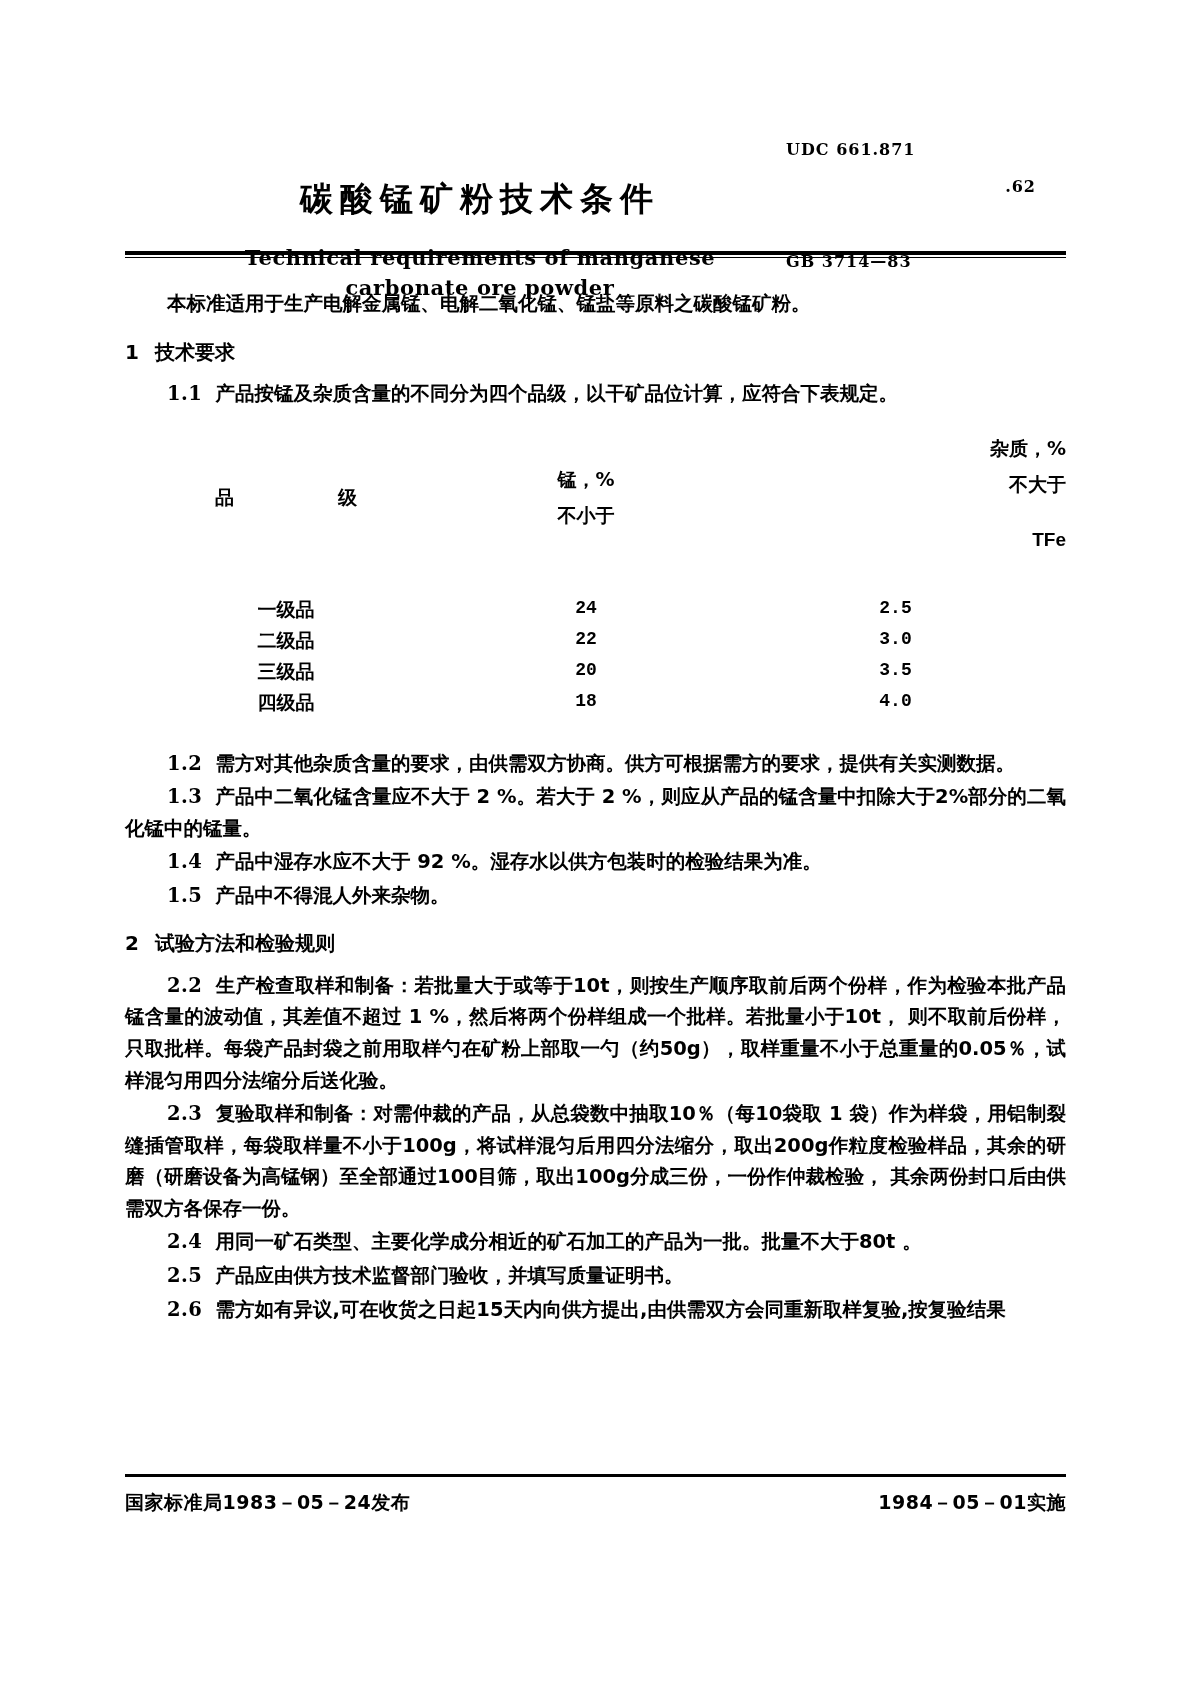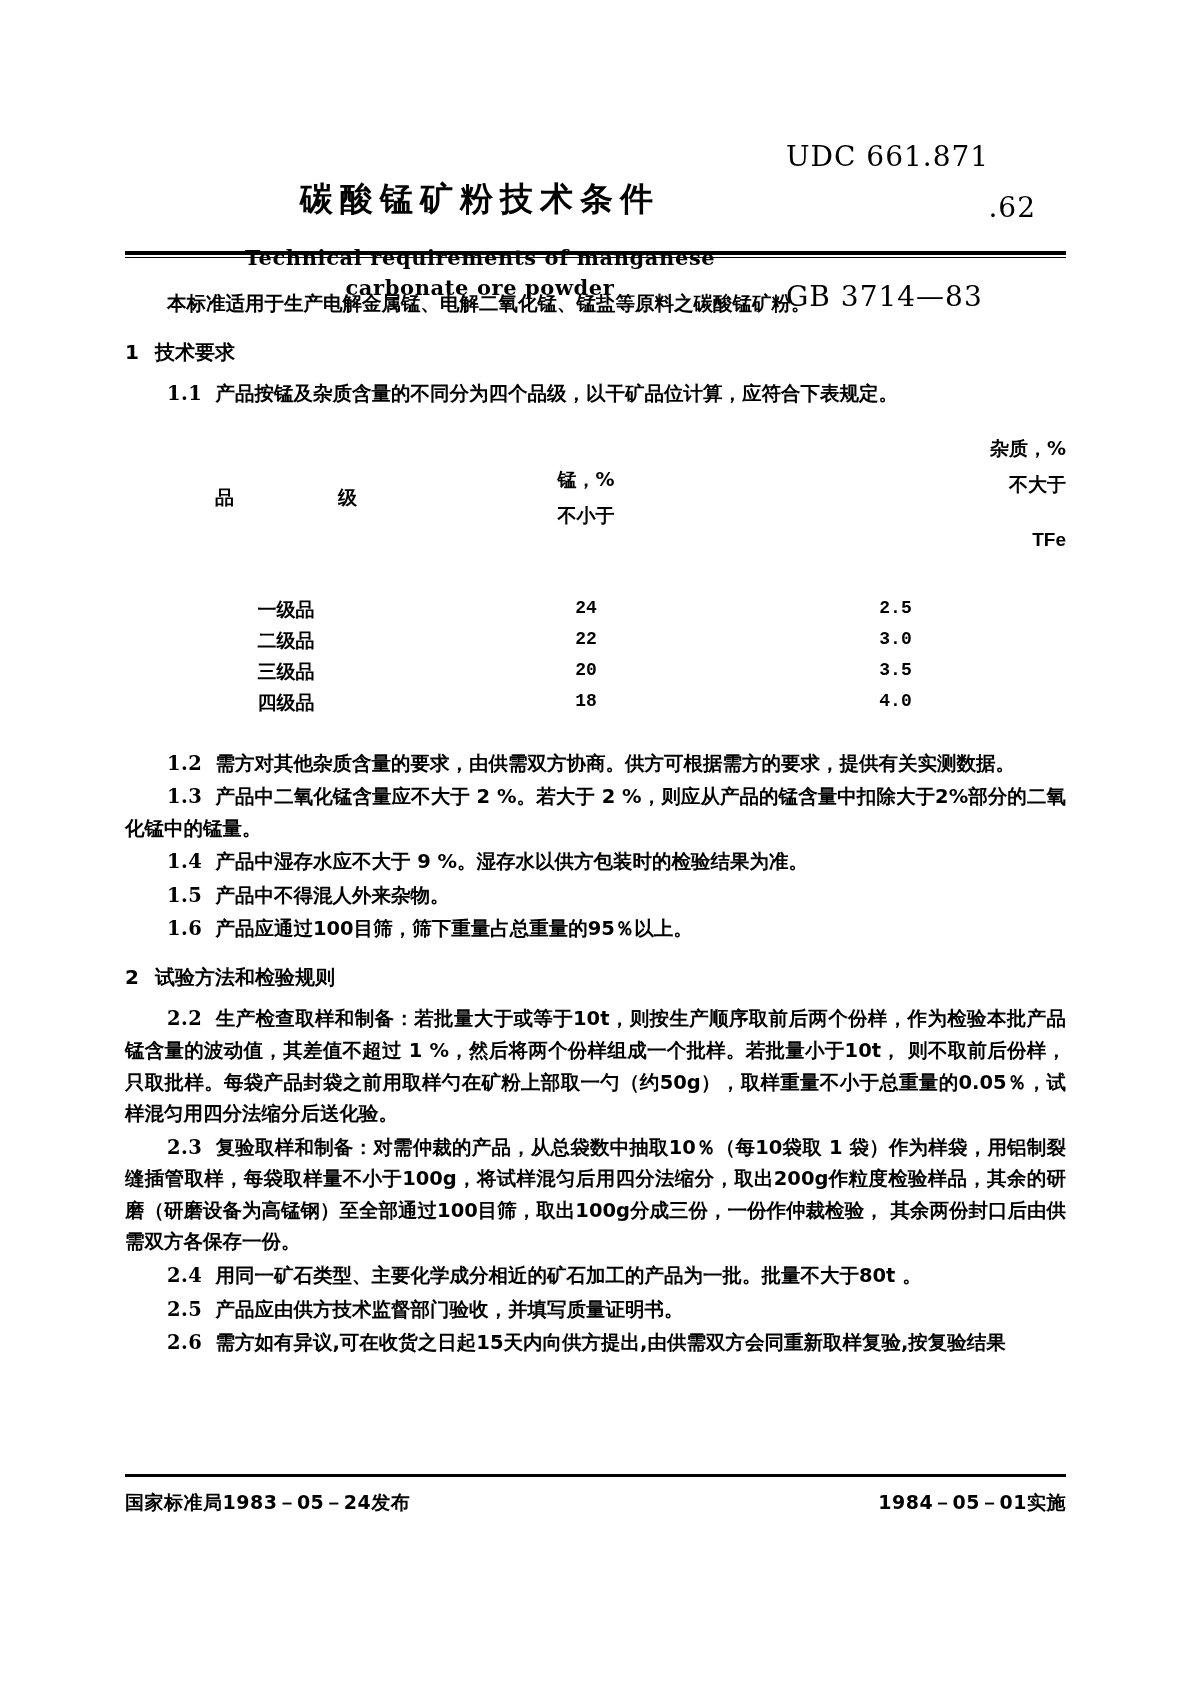--- a/index.html
+++ b/index.html
@@ -56,22 +56,22 @@
     letter-spacing: 0.6px;
     margin-top: 28px;
     line-height: 1.45;
   }
   .head-right {
     position: absolute;
     right: 30px;
     top: 140px;
     width: 250px;
     font-family: "DejaVu Serif", "Liberation Serif", serif;
-    font-weight: normal;
-    font-size: 28px;
+    font-weight: bold;
+    font-size: 16px;
   }
   .udc {
     letter-spacing: 1px;
     white-space: nowrap;
   }
   .udc-2 {
     text-align: right;
     padding-left: 112px;
     margin-top: 18px;
   }
@@ -280,27 +280,24 @@
         </table>
     </div>
 
     <p class="clause">
       <span class="num">1.2</span><span class="clause-body">需方对其他杂质含量的要求，由供需双方协商。供方可根据需方的要求，提供有关实测数据。</span>
     </p>
     <p class="clause">
       <span class="num">1.3</span><span class="clause-body">产品中二氧化锰含量应不大于 2 %。若大于 2 %，则应从产品的锰含量中扣除大于2%部分的二氧化锰中的锰量。</span>
     </p>
     <p class="clause">
-      <span class="num">1.4</span><span class="clause-body">产品中湿存水应不大于 9 %。湿存水以供方包装时的检验结果为准。</span>
+      <span class="num">1.4</span><span class="clause-body">产品中湿存水应不大于 92 %。湿存水以供方包装时的检验结果为准。</span>
     </p>
     <p class="clause">
       <span class="num">1.5</span><span class="clause-body">产品中不得混人外来杂物。</span>
-    </p>
-    <p class="clause">
-      <span class="num">1.6</span><span class="clause-body">产品应通过100目筛，筛下重量占总重量的95％以上。</span>
     </p>
 
     <div class="sec-head">
       <span class="num">2</span><span>试验方法和检验规则</span>
     </div>
 
     <p class="clause">
       <span class="num">2.2</span><span class="clause-body">生产检查取样和制备：若批量大于或等于10t，则按生产顺序取前后两个份样，作为检验本批产品锰含量的波动值，其差值不超过 1 %，然后将两个份样组成一个批样。若批量小于10t， 则不取前后份样，只取批样。每袋产品封袋之前用取样勺在矿粉上部取一勺（约50g），取样重量不小于总重量的0.05％，试样混匀用四分法缩分后送化验。</span>
     </p>
     <p class="clause">

